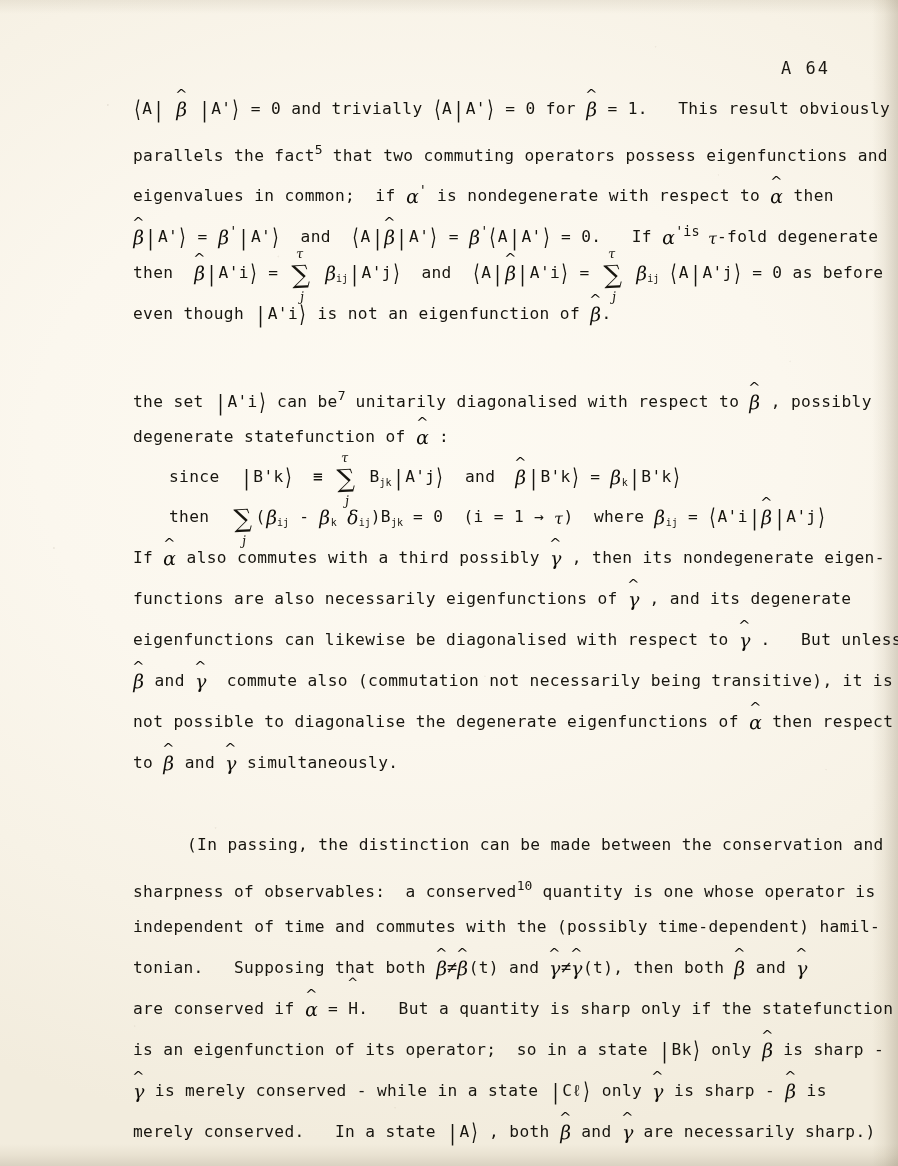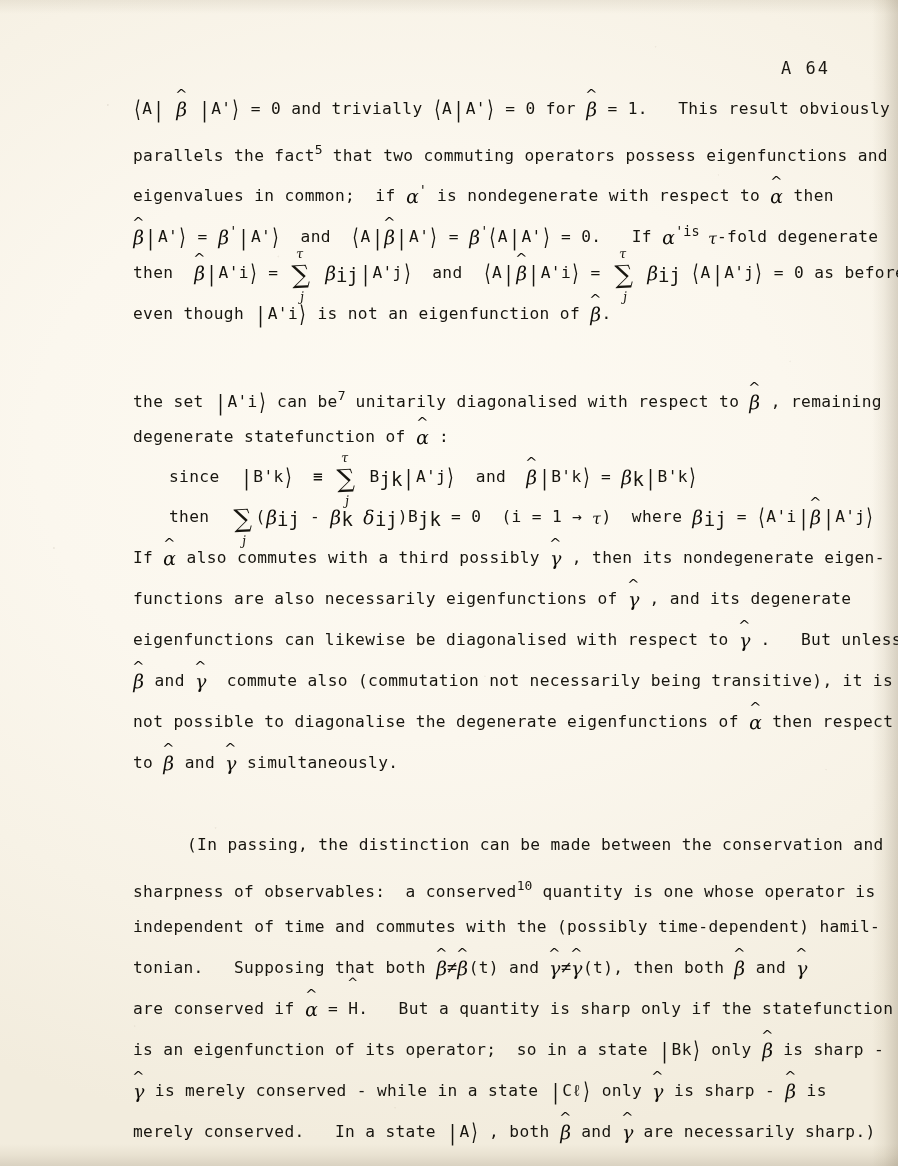--- a/index.html
+++ b/index.html
@@ -134,21 +134,21 @@
     vertical-align: -3px;
     transform: scaleX(.8);
   }
   
   .fn {
     font-size: 13px;
     vertical-align: 7px;
     letter-spacing: 0;
   }
   
-  .sub { font-size: 19px; vertical-align: -4px; letter-spacing: 0; }
+  .sub { font-size: 10px; vertical-align: -4px; letter-spacing: 0; }
   .sup { font-size: 13.5px; vertical-align: 6px; letter-spacing: 0; }
 
   
   .sum {
     position: relative;
     display: inline-block;
     width: 26px;
     font-family: "DejaVu Serif", "Liberation Serif", serif;
     font-size: 25px;
     line-height: 1;
@@ -190,21 +190,21 @@
 
     <div class="line"><span class="hw hat">β</span><span class="bar">|</span><span>A'</span><span class="ang">⟩</span><span> = </span><span class="hw">β</span><span class="sup">'</span><span class="bar">|</span><span>A'</span><span class="ang">⟩</span><span>  and  </span><span class="ang">⟨</span><span>A</span><span class="bar">|</span><span class="hw hat">β</span><span class="bar">|</span><span>A'</span><span class="ang">⟩</span><span> = </span><span class="hw">β</span><span class="sup">'</span><span class="ang">⟨</span><span>A</span><span class="bar">|</span><span>A'</span><span class="ang">⟩</span><span> = 0.   If </span><span class="hw">α</span><span class="sup">'is </span><span class="hw sm">τ</span><span>-fold degenerate</span></div>
 
     <div class="line"><span>then  </span><span class="hw hat">β</span><span class="bar">|</span><span>A'i</span><span class="ang">⟩</span><span> = </span><span class="sum"><span class="lim-top">τ</span>∑<span class="lim-bot">j</span></span> <span class="hw">β</span><span class="sub">ij</span><span class="bar">|</span><span>A'j</span><span class="ang">⟩</span><span>  and  </span><span class="ang">⟨</span><span>A</span><span class="bar">|</span><span class="hw hat">β</span><span class="bar">|</span><span>A'i</span><span class="ang">⟩</span><span> = </span><span class="sum"><span class="lim-top">τ</span>∑<span class="lim-bot">j</span></span> <span class="hw">β</span><span class="sub">ij</span> <span class="ang">⟨</span><span>A</span><span class="bar">|</span><span>A'j</span><span class="ang">⟩</span><span> = 0 as before</span></div>
 
     <div class="line"><span>even though </span><span class="bar">|</span><span>A'i</span><span class="ang">⟩</span><span> is not an eigenfunction of </span><span class="hw hat">β</span><span>.</span></div>
 
     <div class="line">&nbsp;</div>
 
 
-    <div class="line"><span>the set </span><span class="bar">|</span><span>A'i</span><span class="ang">⟩</span><span> can be</span><span class="fn">7</span><span> unitarily diagonalised with respect to </span><span class="hw hat">β</span><span> , remaining</span></div>
+    <div class="line"><span>the set </span><span class="bar">|</span><span>A'i</span><span class="ang">⟩</span><span> can be</span><span class="fn">7</span><span> unitarily diagonalised with respect to </span><span class="hw hat">β</span><span> , possibly</span></div>
 
     <div class="line"><span>degenerate statefunction of </span><span class="hw hat">α</span><span> :</span></div>
 
     <div class="line eq indent-eq"><span>since  </span><span class="bar">|</span><span>B'k</span><span class="ang">⟩</span><span>  ≡ </span><span class="sum"><span class="lim-top">τ</span>∑<span class="lim-bot">j</span></span> <span>B</span><span class="sub">jk</span><span class="bar">|</span><span>A'j</span><span class="ang">⟩</span><span>  and  </span><span class="hw hat">β</span><span class="bar">|</span><span>B'k</span><span class="ang">⟩</span><span> = </span><span class="hw">β</span><span class="sub">k</span><span class="bar">|</span><span>B'k</span><span class="ang">⟩</span></div>
 
     <div class="line eq indent-eq"><span>then  </span><span class="sum">∑<span class="lim-bot">j</span></span><span>(</span><span class="hw">β</span><span class="sub">ij</span><span> - </span><span class="hw">β</span><span class="sub">k</span><span> </span><span class="hw">δ</span><span class="sub">ij</span><span>)B</span><span class="sub">jk</span><span> = 0  (i = 1 → </span><span class="hw sm">τ</span><span>)  where </span><span class="hw">β</span><span class="sub">ij</span><span> = </span><span class="ang">⟨</span><span>A'i</span><span class="bar">|</span><span class="hw hat">β</span><span class="bar">|</span><span>A'j</span><span class="ang">⟩</span></div>
 
     <div class="line"><span>If </span><span class="hw hat">α</span><span> also commutes with a third possibly </span><span class="hw hat">γ</span><span> , then its nondegenerate eigen-</span></div>
 
     <div class="line"><span>functions are also necessarily eigenfunctions of </span><span class="hw hat">γ</span><span> , and its degenerate</span></div>

